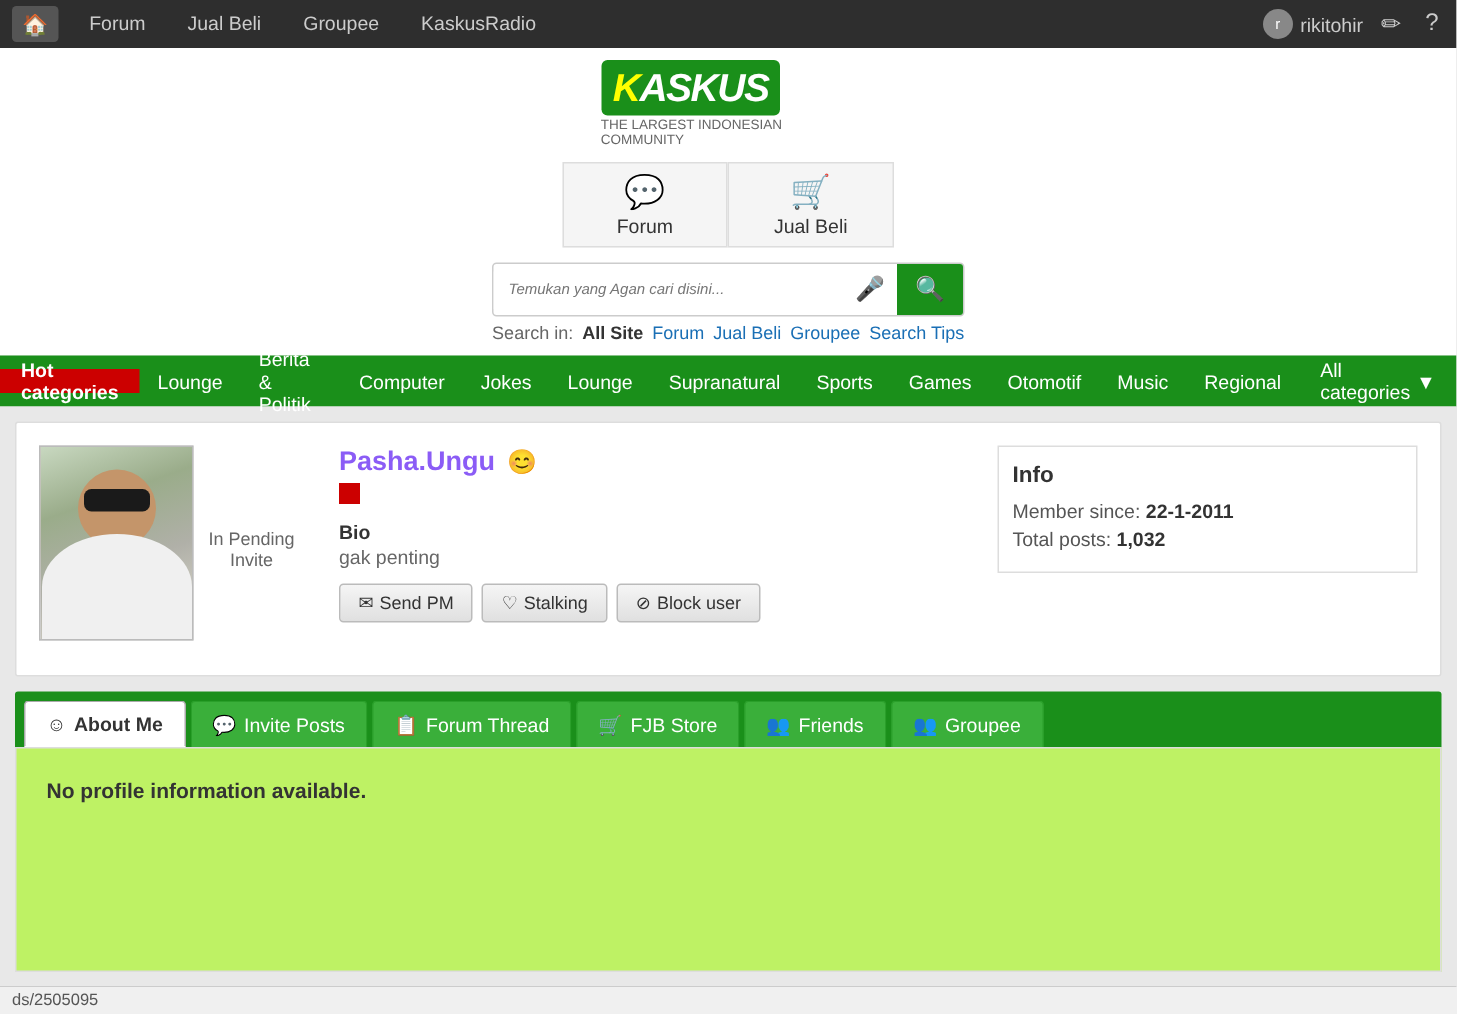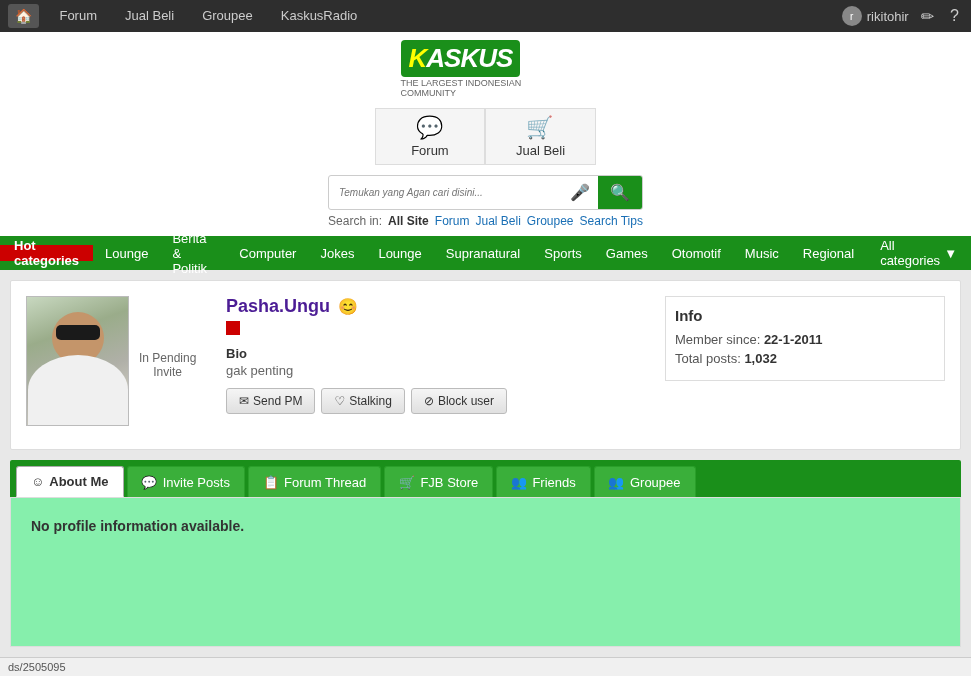--- a/index.html
+++ b/index.html
@@ -242,21 +242,21 @@
     }
     .profile-username-row {
       display: flex;
       align-items: center;
       gap: 8px;
       margin-bottom: 4px;
     }
     .profile-username {
       font-size: 18px;
       font-weight: bold;
-      color: #4c1d95;
+      color: #8b5cf6;
     }
     .profile-emoji {
       font-size: 16px;
     }
     .profile-rank {
       font-size: 13px;
       color: #666;
       margin-bottom: 4px;
     }
     .profile-badge {
@@ -340,21 +340,21 @@
     .tab-item.active {
       background: #fff;
       color: #333;
       border: 1px solid #aaa;
       border-bottom: 1px solid #fff;
       font-weight: bold;
     }
 
     
     .profile-content {
-      background: #86efac;
+      background: #bef264;
       border: 1px solid #ddd;
       padding: 20px;
       min-height: 150px;
     }
     .no-info {
       font-size: 14px;
       font-weight: bold;
       color: #333;
     }
 

